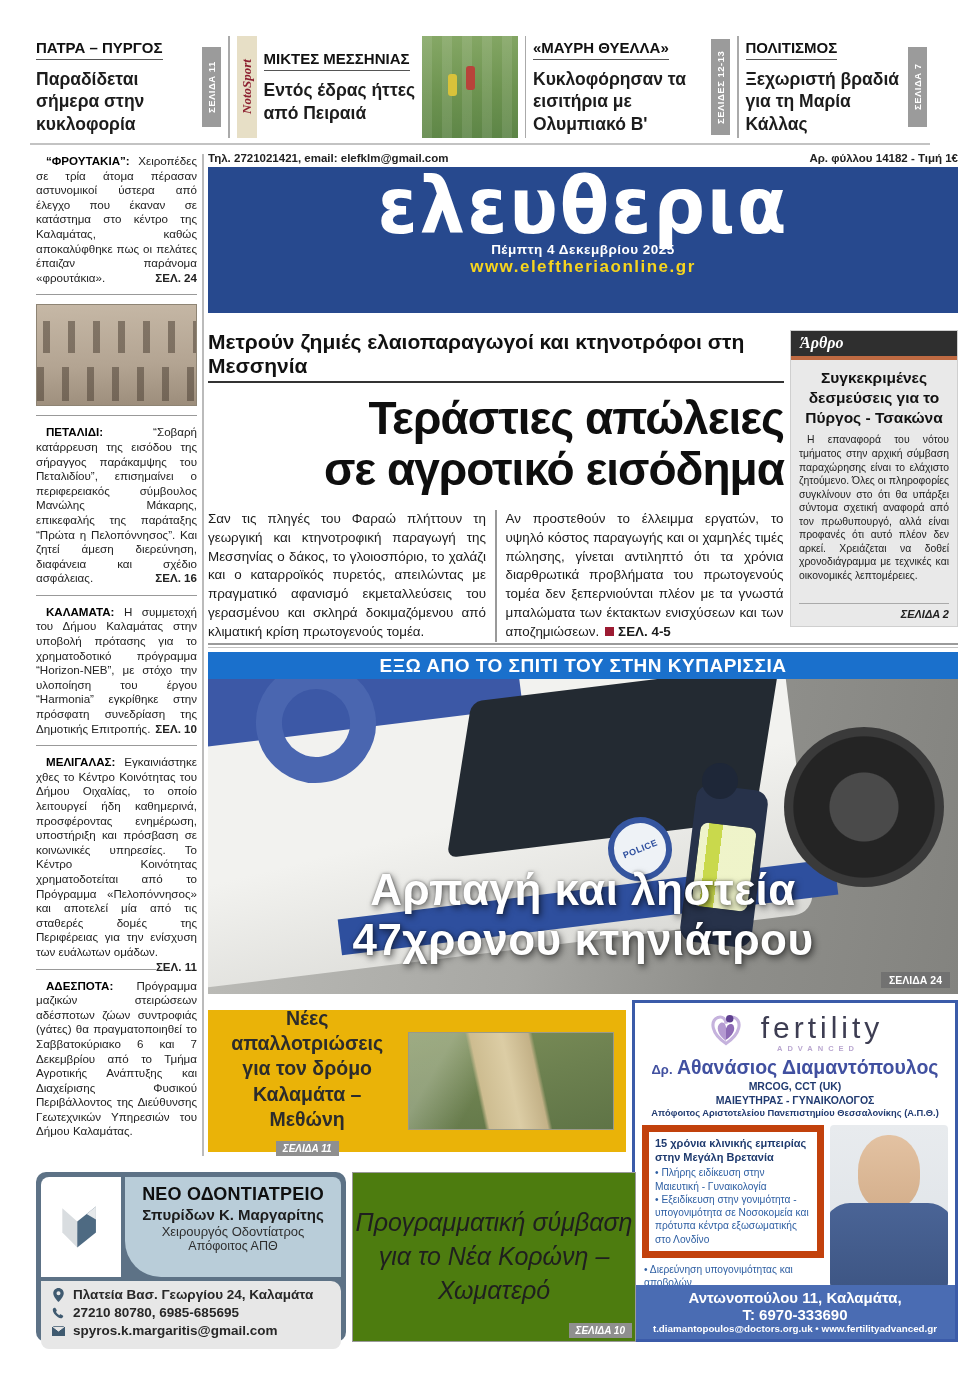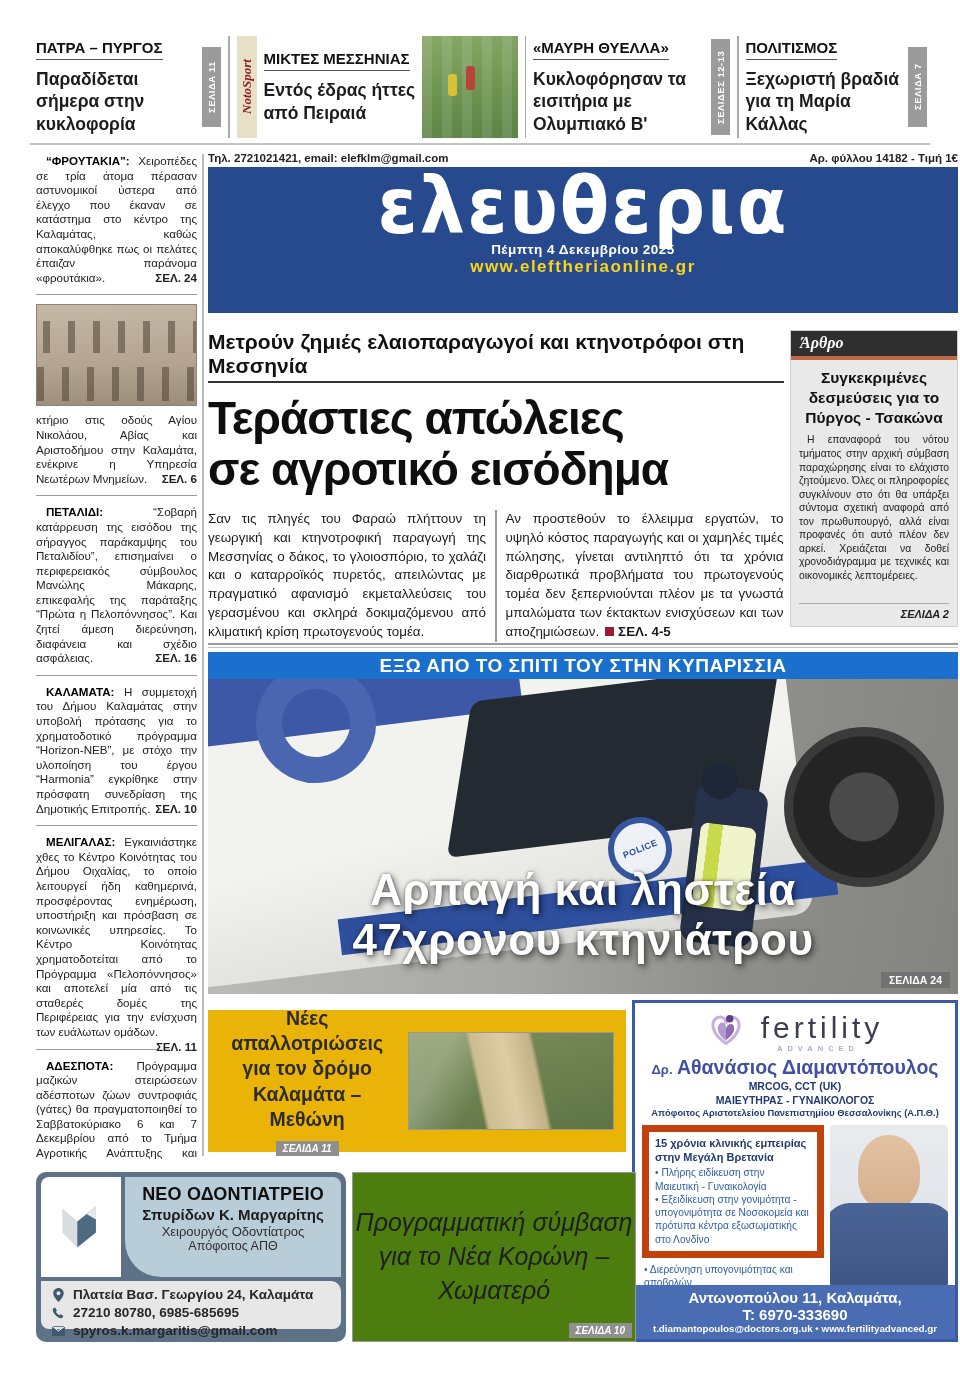--- a/index.html
+++ b/index.html
@@ -47,21 +47,21 @@
   .mast { margin-top:3px; height:146px; background:#27498e; text-align:center; color:#fff; overflow:hidden; }
   .mast-logo { font-size:72px; font-weight:800; letter-spacing:2px; line-height:1.04; margin-top:2px;
                transform:scaleY(1.08); font-family:"DejaVu Sans", sans-serif; }
   .mast-date { font-size:13.5px; font-weight:bold; letter-spacing:.5px; margin-top:-2px; }
   .mast-site { font-size:17px; font-weight:bold; color:#f7d51d; letter-spacing:1.5px; }
 
   
   .mainstory { position:absolute; top:330px; left:208px; width:576px; }
   .ms-kicker { font-size:21px; font-weight:800; color:#111; border-bottom:2px solid #333;
                padding-bottom:3px; }
-  .ms-head { margin-top:10px; text-align:left; font-size:46px; font-weight:800; color:#0e0e0e;
+  .ms-head { margin-top:10px; text-align:right; font-size:46px; font-weight:800; color:#0e0e0e;
              line-height:1.1; letter-spacing:-1px; }
   .ms-body { margin-top:16px; display:flex; }
   .ms-col { width:278px; font-size:13.4px; line-height:1.4; text-align:justify; color:#1a1a1a; }
   .ms-cdiv { width:1.5px; background:#999; margin:0 9px; }
   .redsq { display:inline-block; width:9px; height:9px; background:#9c1b32; margin:0 4px 0 6px; }
   .ms-pg { font-weight:bold; white-space:nowrap; }
   .ms-rule { position:absolute; top:643px; left:208px; width:750px; height:5px;
              border-top:2px solid #9a9a9a; border-bottom:1.5px solid #c2c2c2; }
 
   
@@ -154,21 +154,21 @@
   
   .dent { position:absolute; top:1172px; left:36px; width:310px; height:170px; background:#5d7286;
           border-radius:10px; padding:5px; }
   .dn-top { display:flex; height:100px; gap:4px; }
   .dn-logo { width:80px; background:#fff; border-radius:8px 0 0 0; display:flex; align-items:center; justify-content:center; }
   .dn-blue { flex:1; background:#b9cdd9; border-radius:0 8px 0 36px; text-align:center; padding-top:7px; }
   .dn-title { font-size:18px; font-weight:800; color:#0f0f0f; letter-spacing:.2px; }
   .dn-name { font-size:15px; font-weight:bold; color:#1c1c1c; margin-top:1px; }
   .dn-role { font-size:13px; color:#2e2e2e; margin-top:1px; }
   .dn-degree { font-size:12.5px; color:#2e2e2e; }
-  .dn-bottom { margin-top:4px; background:#e7e7e7; border-radius:0 10px 8px 8px; height:48px;
+  .dn-bottom { margin-top:4px; background:#e7e7e7; border-radius:0 10px 8px 8px; height:68px;
                padding:6px 10px 0 10px; }
   .dn-row { display:flex; align-items:center; gap:8px; font-size:13.5px; font-weight:600; color:#272727;
             line-height:1.2; margin-bottom:2px; }
   .dn-ic { width:14px; display:inline-flex; justify-content:center; flex-shrink:0; }
 
   
   .contract { position:absolute; top:1172px; left:352px; width:284px; height:170px; background:#4d7c0f;
               border:1.5px solid #9a9a9a; display:flex; flex-direction:column; justify-content:center;
               text-align:center; }
   .ct-title { font-style:italic; font-size:25px; color:#1f1f1f; line-height:1.35; font-weight:500; }
@@ -212,24 +212,20 @@
   <div class="toprule"></div>
 
   <div class="leftcol">
     <p class="story">
       <b class="lbl">“ΦΡΟΥΤΑΚΙΑ”:</b>
       <span>Χειροπέδες σε τρία άτομα πέρασαν αστυνομικοί ύστερα από έλεγχο που έκαναν σε κατάστημα στο κέντρο της Καλαμάτας, καθώς αποκαλύφθηκε πως οι πελάτες έπαιζαν παράνομα «φρουτάκια».</span>
       <b class="pg">ΣΕΛ. 24</b>
     </p>
     <hr class="sep">
     <div class="building-photo"></div>
-    <p class="story" style="text-indent:0">
-      <span>κτήριο στις οδούς Αγίου Νικολάου, Αβίας και Αριστοδήμου στην Καλαμάτα, ενέκρινε η Υπηρεσία Νεωτέρων Μνημείων.</span>
-      <b class="pg">ΣΕΛ. 6</b>
-    </p>
     <hr class="sep">
     <p class="story">
       <b class="lbl">ΠΕΤΑΛΙΔΙ:</b>
       <span>“Σοβαρή κατάρρευση της εισόδου της σήραγγος παράκαμψης του Πεταλιδίου”, επισημαίνει ο περιφερειακός σύμβουλος Μανώλης Μάκαρης, επικεφαλής της παράταξης “Πρώτα η Πελοπόννησος”. Και ζητεί άμεση διερεύνηση, διαφάνεια και σχέδιο ασφάλειας.</span>
       <b class="pg">ΣΕΛ. 16</b>
     </p>
     <hr class="sep">
     <p class="story">
       <b class="lbl">ΚΑΛΑΜΑΤΑ:</b>
       <span>Η συμμετοχή του Δήμου Καλαμάτας στην υποβολή πρότασης για το χρηματοδοτικό πρόγραμμα “Horizon-NEB”, με στόχο την υλοποίηση του έργου “Harmonia” εγκρίθηκε στην πρόσφατη συνεδρίαση της Δημοτικής Επιτροπής.</span>

